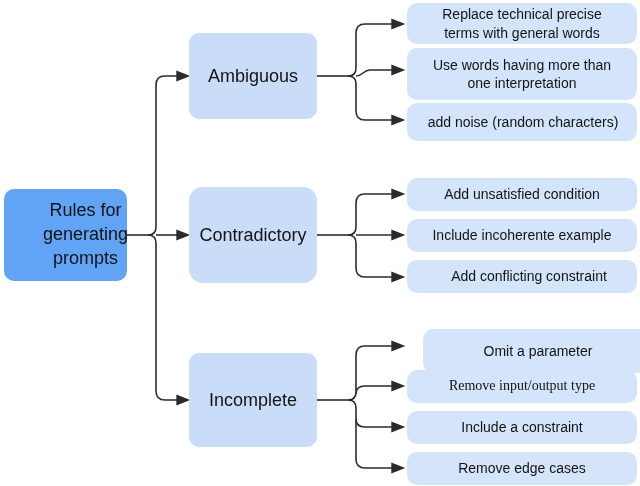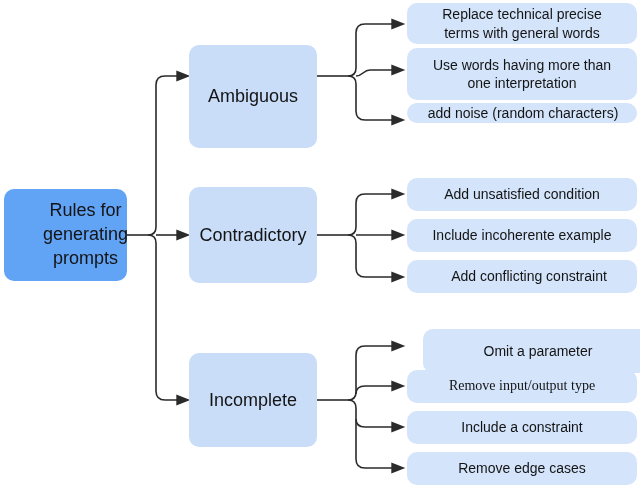--- a/index.html
+++ b/index.html
@@ -14,30 +14,30 @@
   }
   .root{
     left:4px;top:189px;width:123px;height:92px;
     background:var(--root-node-fill,#61A3F4);
     font-size:18px;line-height:1.32;white-space:pre-line;padding-left:40px;
   }
   .cat{
     left:189px;width:128px;background:var(--category-node-fill,#C9DDF9);
     font-size:18px;
   }
-  .cat0{top:45px;height:103px;}
-  .cat1{top:187px;height:96px;}
+  .cat0{top:33px;height:86px;}
+  .cat1{top:187px;height:96px;border-radius:14px;}
   .cat2{top:353px;height:94px;}
   .leaf{
     left:407px;width:230px;background:var(--leaf-node-fill,#D3E4FB);
     font-size:14px;line-height:1.3;padding:2px 18px;
   }
   .lA1{top:3px;height:41px;}
   .lA2{top:48px;height:52px;}
-  .lA3{top:103px;height:20px;padding-left:20px;}
+  .lA3{top:103px;height:38px;padding-left:20px;}
   .lC1{top:178px;height:33px;}
   .lC2{top:219px;height:33px;}
   .lC3{top:260px;height:33px;padding-left:32px;}
   .lI1{top:329px;height:44px;margin-left:16px;}
   .lI2{top:370px;height:33px;font-family:Liberation Serif, serif;}
   .lI3{top:411px;height:33px;}
   .lI4{top:452px;height:33px;}
   .connector{fill:none;stroke:var(--connector-color,#2b2b2b);stroke-width:1.6;}
   .arrowhead{fill:var(--connector-color,#2b2b2b);}
 </style>

